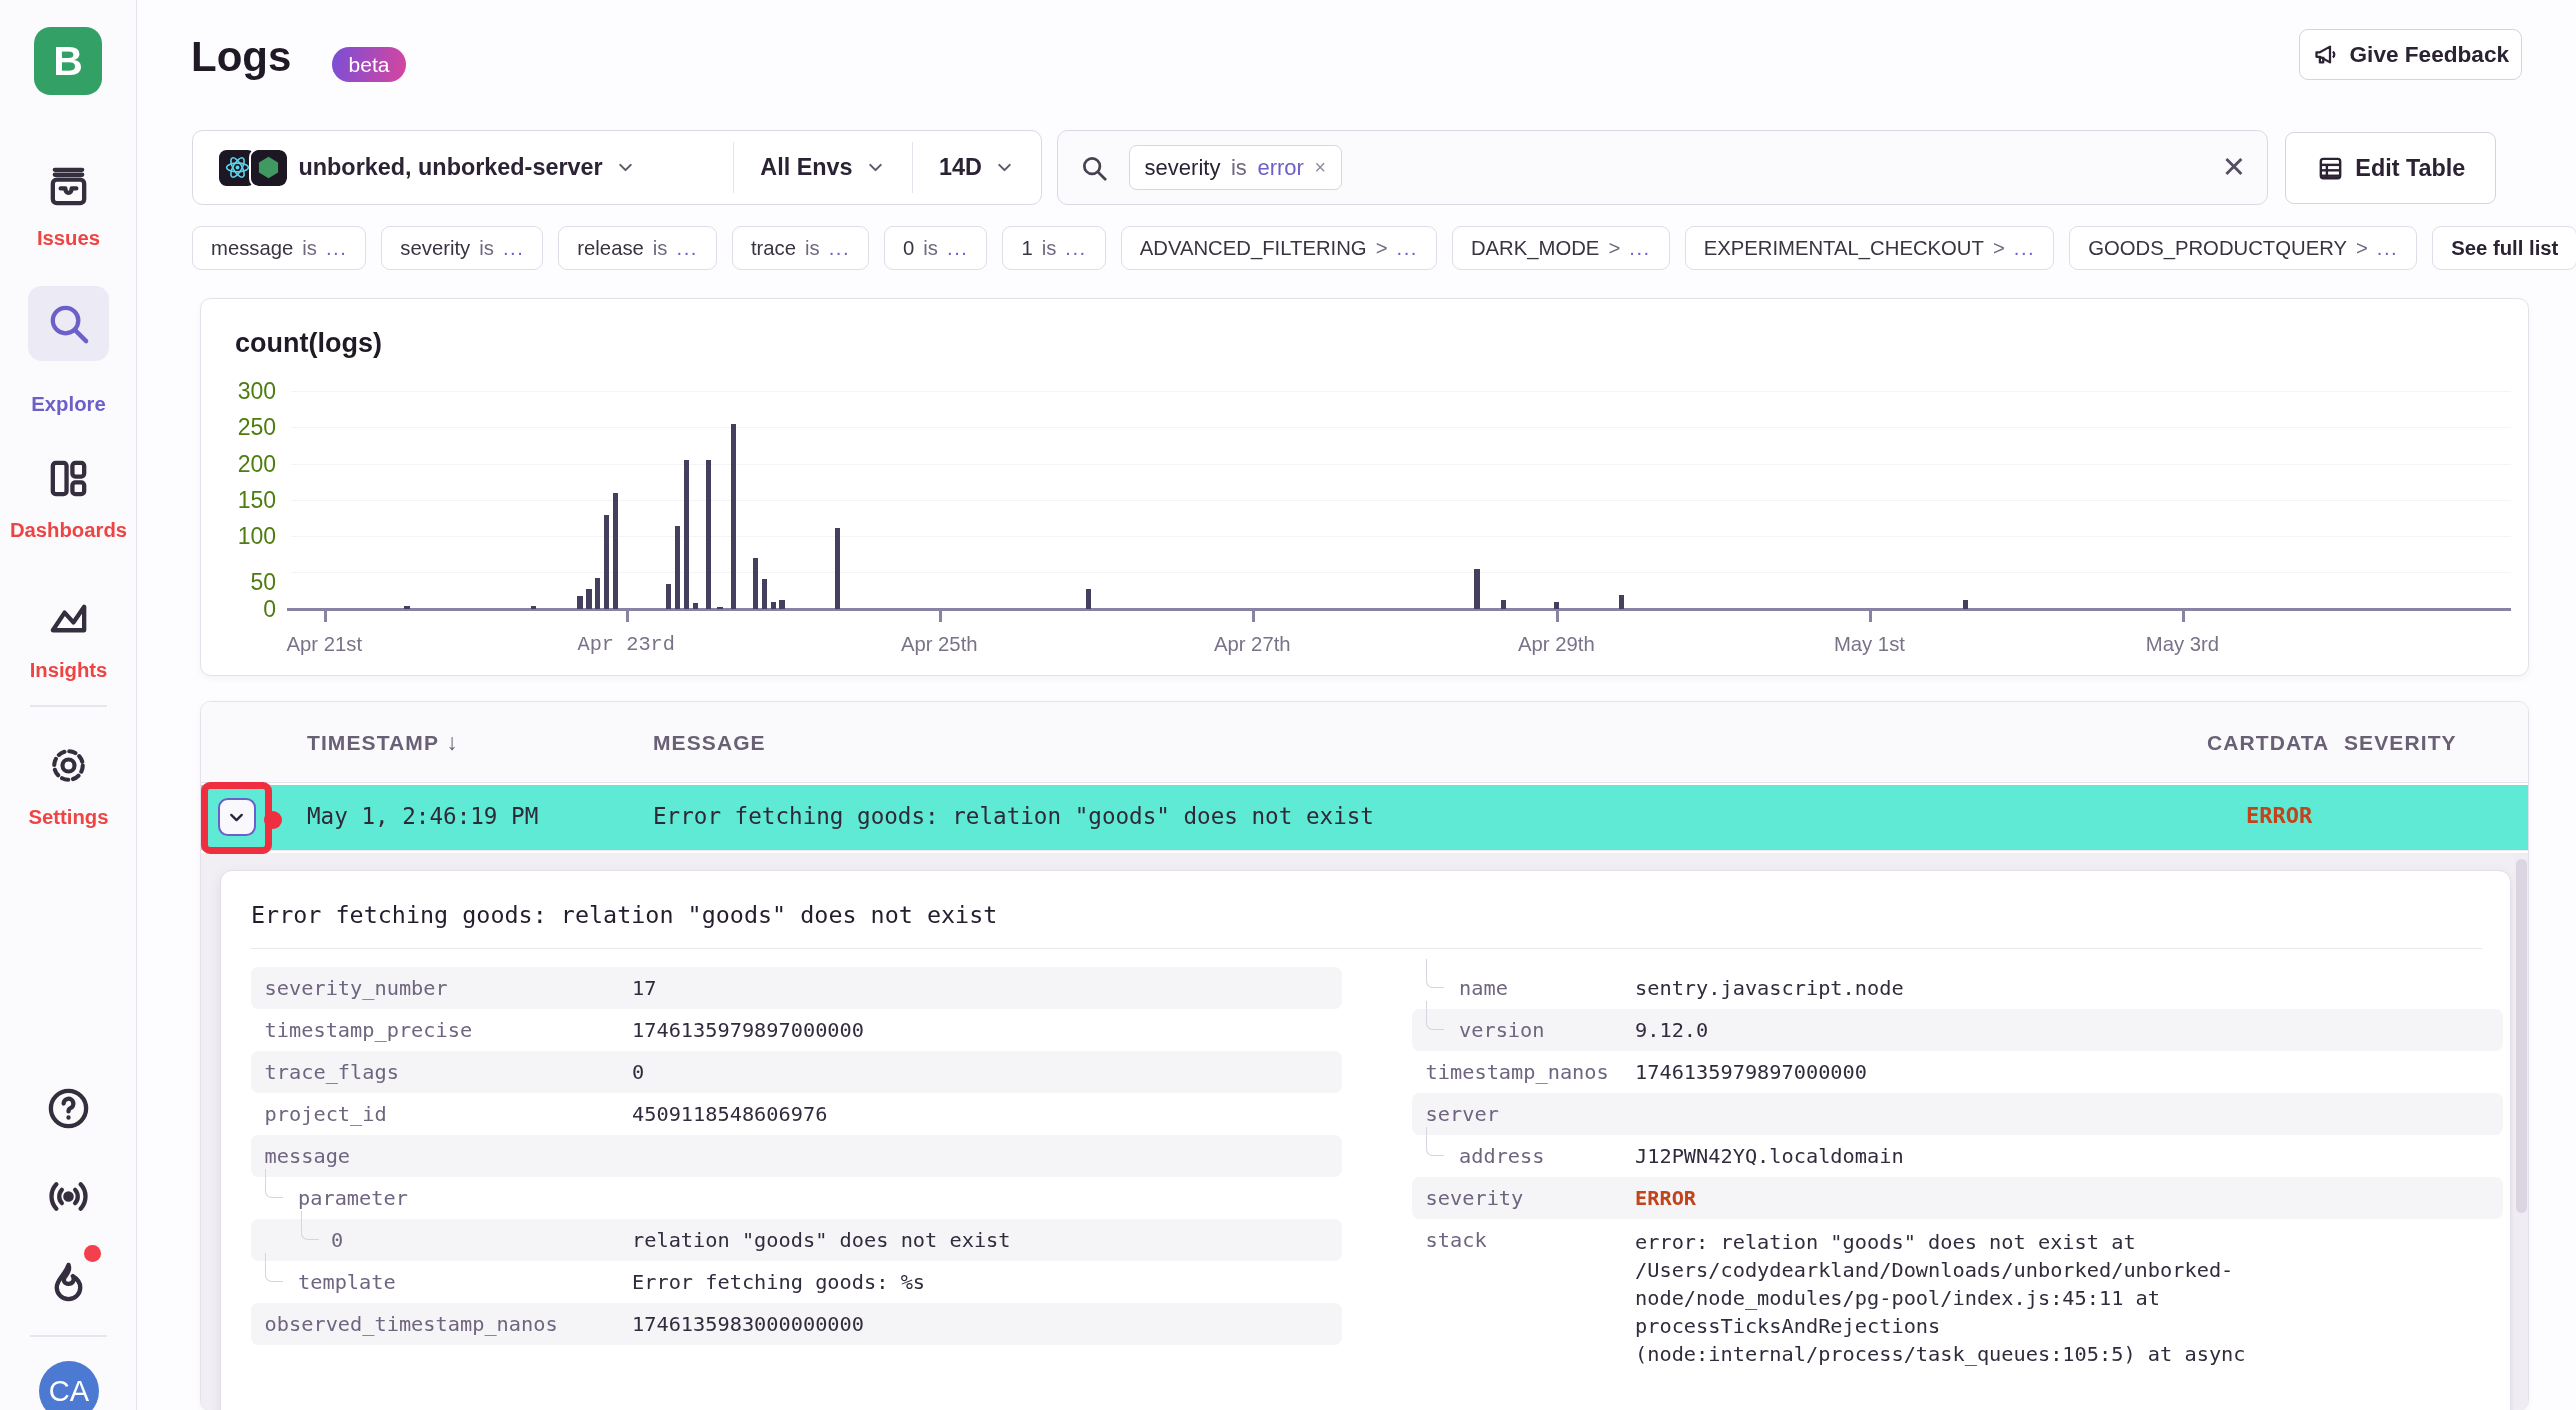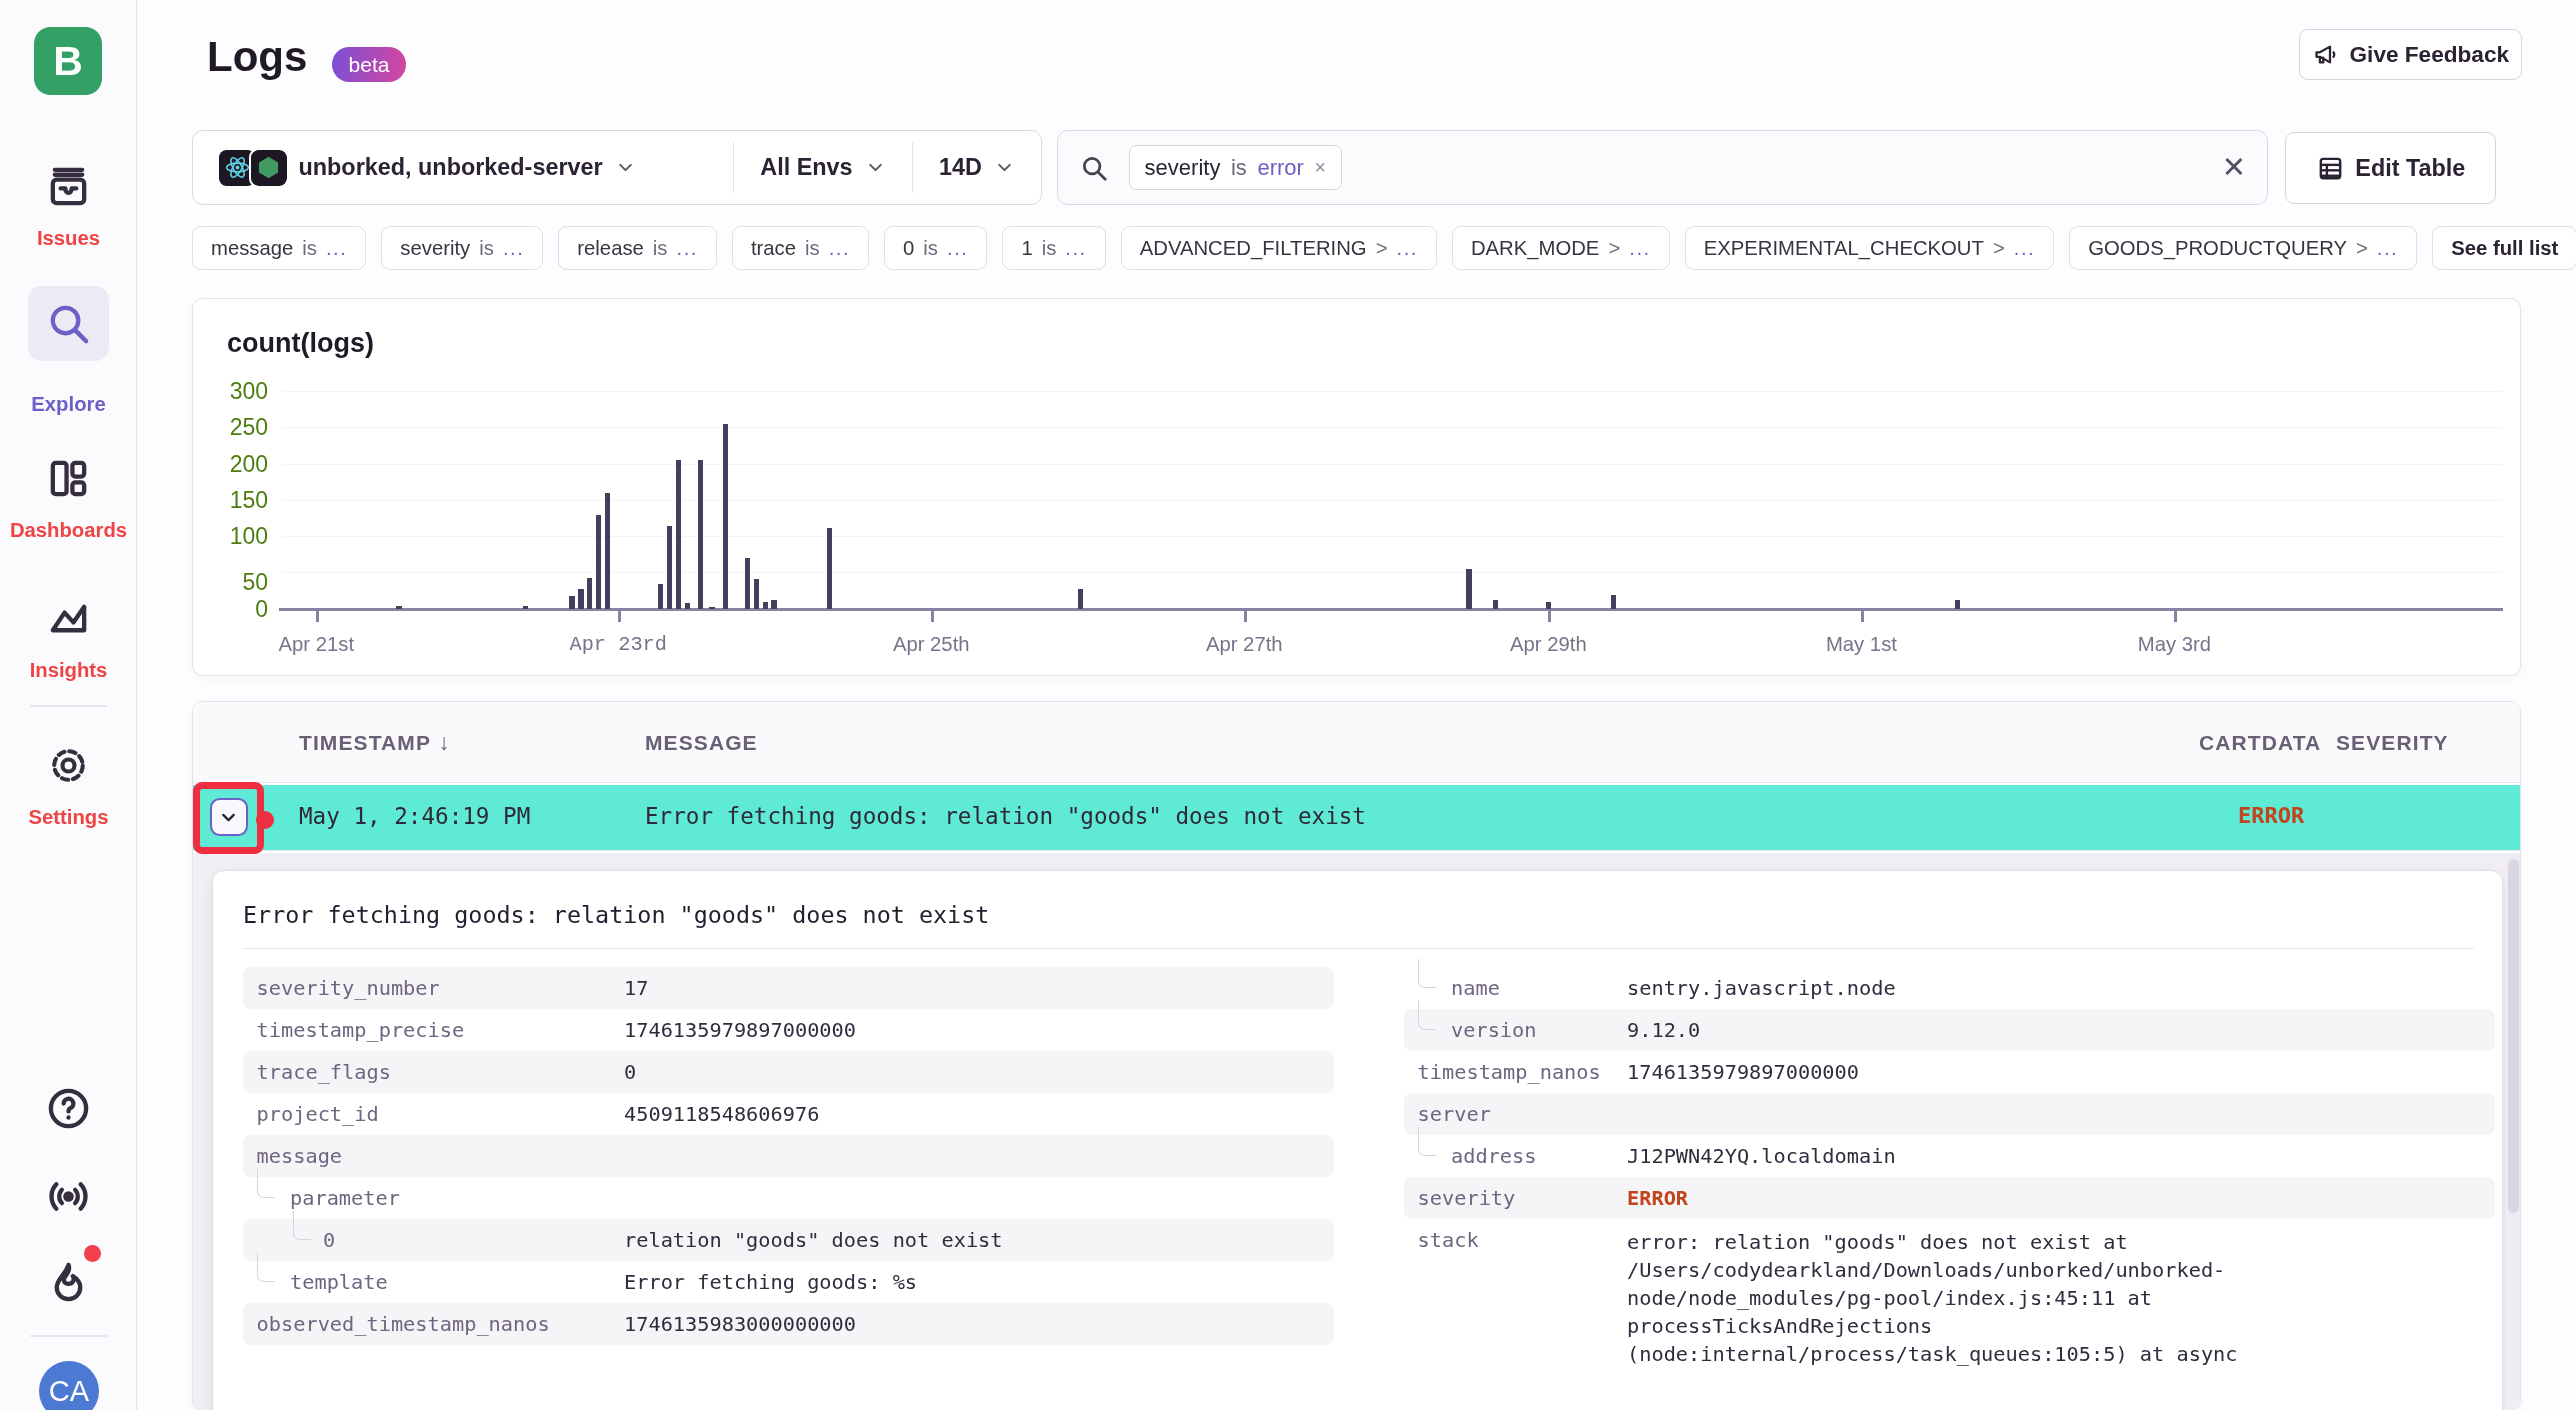--- a/index.html
+++ b/index.html
@@ -24,21 +24,21 @@
   .nav-item svg { stroke:#352e3f; }
   .nav-item.active svg { stroke:#6b5fc8; }
   .side-divider { position:absolute; left:30px; width:77px; height:1.5px; background:#e9e5ee; }
   .foot-icon { position:absolute; left:39px; width:59px; height:59px; display:flex;
     align-items:center; justify-content:center; cursor:pointer; }
   .foot-badge { position:absolute; width:16.6px; height:16.6px; border-radius:50%; background:#f3404d; }
   #avatar { position:absolute; left:39px; top:1361px; width:60px; height:60px; border-radius:50%;
     background:#4c79d2; color:#fff; font-size:29px; display:flex; align-items:center;
     justify-content:center; cursor:pointer; }
   
-  #page-title { position:absolute; left:191px; top:33px; font-size:42px; font-weight:bold; color:#201a26;margin-left:16px; }
+  #page-title { position:absolute; left:191px; top:33px; font-size:42px; font-weight:bold; color:#201a26; }
   #beta-badge { position:absolute; left:332px; top:47px; height:35px; padding:0 16.6px; border-radius:17.3px;
     background:linear-gradient(100deg,#7a4fd6,#d6459e); color:#fff; font-size:21px;
     display:flex; align-items:center; }
   .btn { background:#fff; border:1.5px solid #d7d2de; border-radius:9px; color:#2b2233;
     font-weight:bold; display:flex; align-items:center; justify-content:center; gap:10.6px; cursor:pointer; }
   #feedback-btn { position:absolute; left:2299px; top:29px; width:223px; height:51px; font-size:22.6px; }
   #edit-table-btn { position:absolute; left:2285px; top:132px; width:211px; height:72px; font-size:23.4px; }
   
   #selector-bar { position:absolute; left:192px; top:130px; width:850px; height:75px;
     background:#fff; border:1.5px solid #dcd7e3; border-radius:10.6px; display:flex; align-items:stretch; }
@@ -65,21 +65,21 @@
   #chips-row { position:absolute; left:192px; top:226px; width:2384px; height:45px;
     display:flex; gap:15px; overflow:hidden; }
   .chip { flex:0 0 auto; height:44px; background:#fff; border:1.5px solid #e0dce8; border-radius:9px;
     display:flex; align-items:center; gap:9px; padding:0 18px; font-size:20.3px; color:#3a3340;
     cursor:pointer; white-space:nowrap; }
   .chip .op { color:#71687f; }
   .chip .ell { color:#6b5fc8; letter-spacing:1.5px; }
   .chip.plain { font-weight:bold; color:#2b2233; }
   
   .card { position:absolute; background:#fff; border:1.5px solid #e5e1ea; border-radius:10.6px;
-    box-shadow:0 2.3px 7.5px rgba(40,30,60,.04); }
+    box-shadow:0 2.3px 7.5px rgba(40,30,60,.04);margin-left:8px; }
   #chart-card { left:192px; top:298px; width:2329px; height:378px; }
   #chart-title { position:absolute; left:34px; top:29px; font-size:27px; font-weight:bold; color:#201a26; }
   #plot { position:absolute; left:90px; top:92px; width:2220px; height:218px; }
   .gridline { position:absolute; left:0; width:100%; height:1.5px; background:#f4f3f6; }
   #axis-line { position:absolute; left:-4.5px; bottom:-1.5px; width:calc(100% + 4.5px); height:2.3px; background:#8a82a3; }
   .ylab { position:absolute; right:calc(100% + 15px); width:68px; text-align:right;
     font-size:23px; color:#4d7c0f; transform:translateY(50%); }
   .bar { position:absolute; width:5.3px; background:#453f5e; bottom:0; }
   .xtick { position:absolute; top:calc(100% + 0.8px); width:2.3px; height:12px; background:#8a82a3; }
   .xlab { position:absolute; top:calc(100% + 24px); transform:translateX(-50%);

